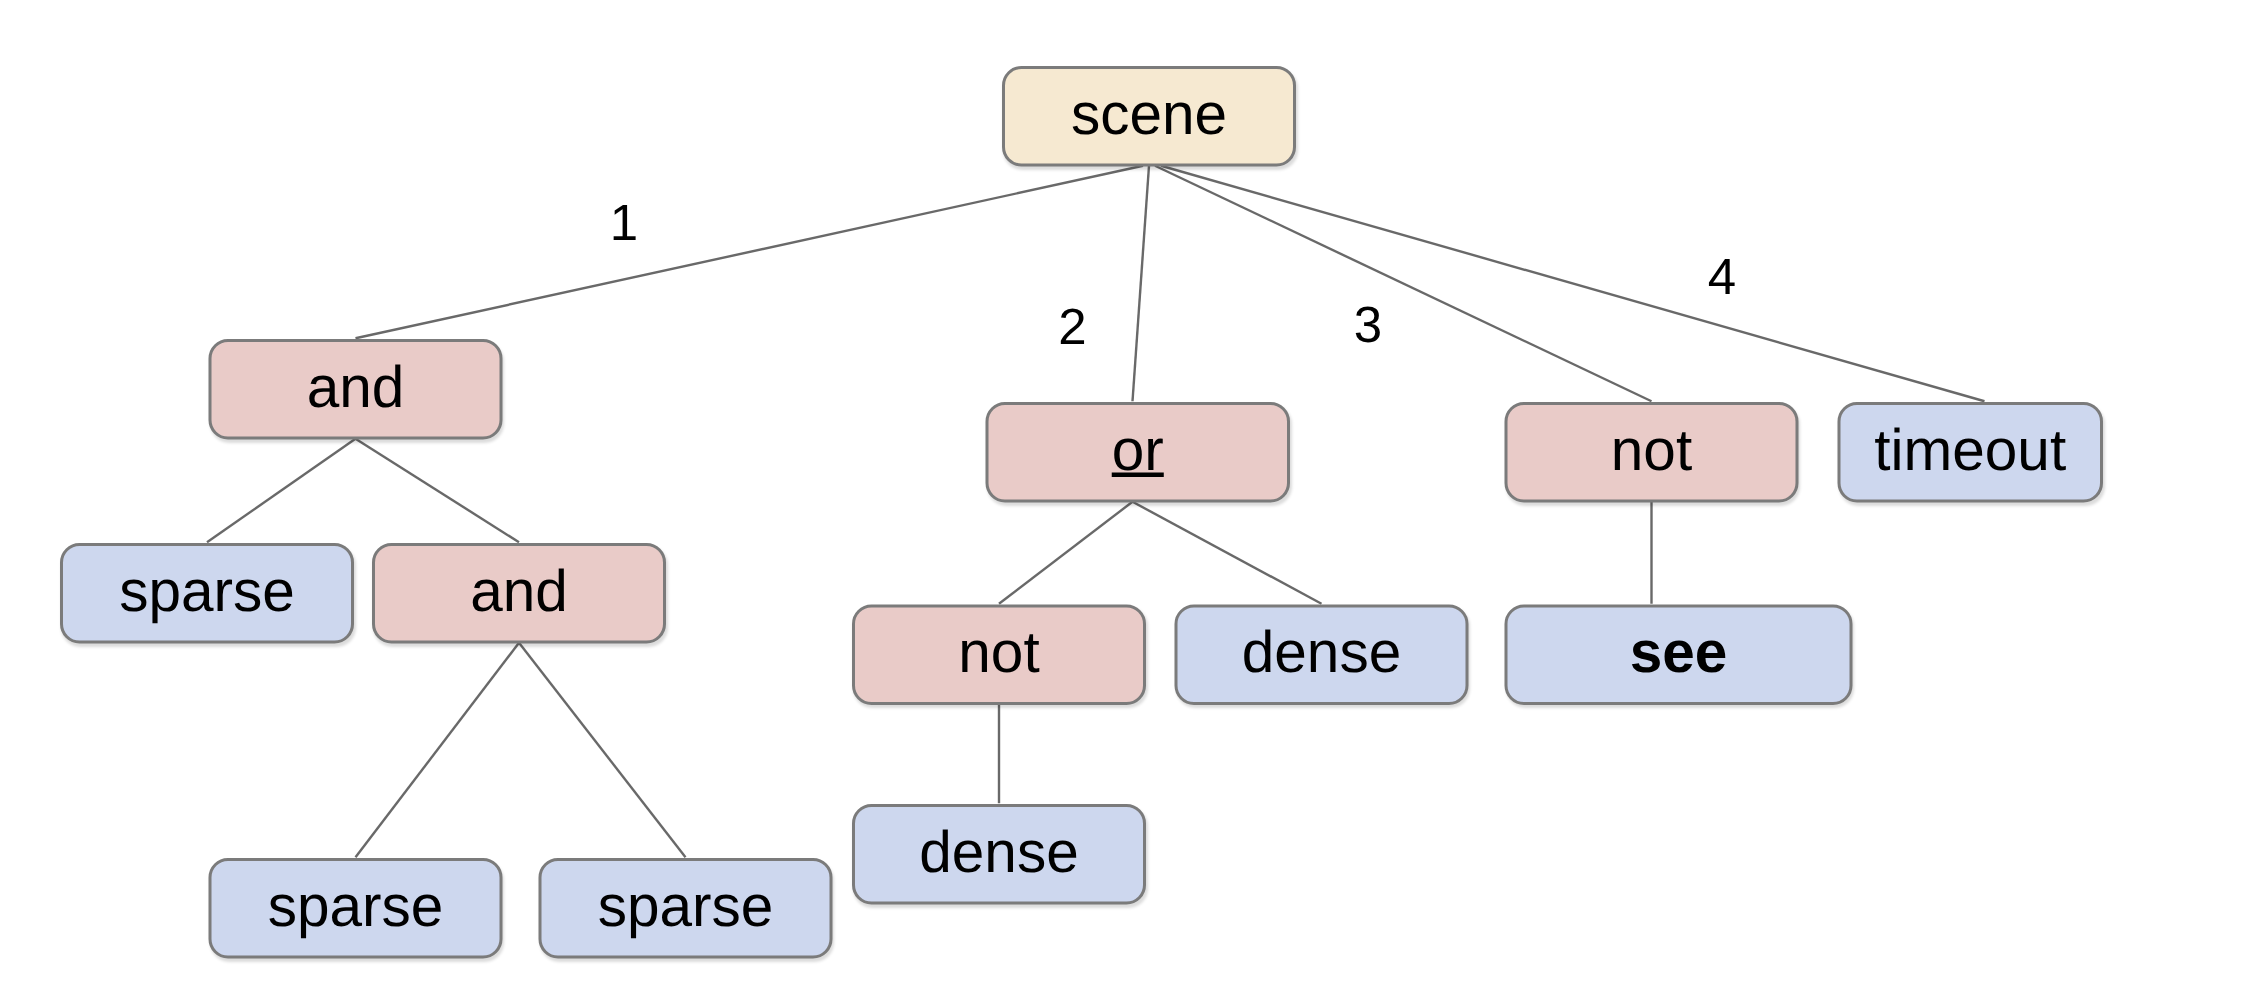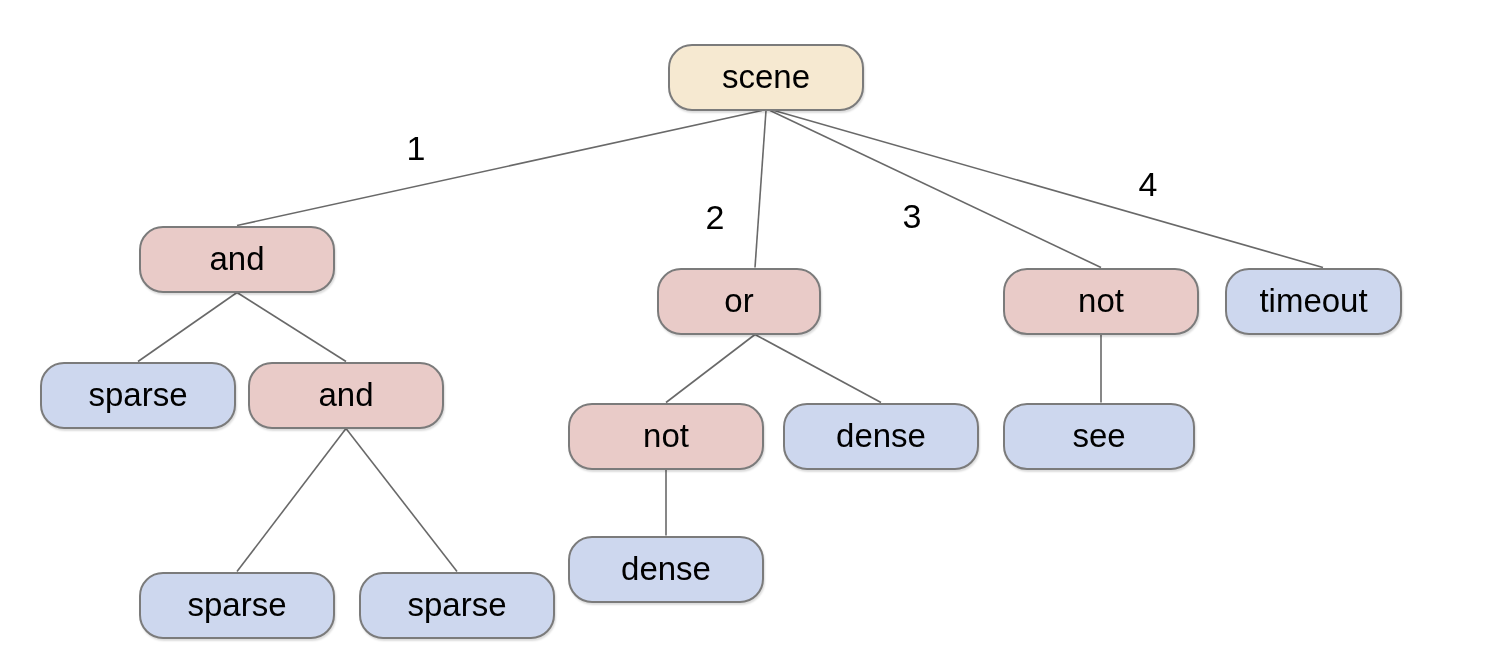--- a/index.html
+++ b/index.html
@@ -31,22 +31,22 @@
     font-size:34px;
     fill:var(--text);
     text-anchor:middle;
   }
   #node-layer{position:absolute;left:0;top:0;width:100%;height:100%;}
   .node{
     position:absolute;
     box-sizing:border-box;
     display:flex;align-items:center;justify-content:center;
     border:2px solid var(--node-border);
-    border-radius:24px;
-    font-size:33px;
+    border-radius:13px;
+    font-size:39px;
     color:var(--text);
     box-shadow:1px 2px 2px rgba(0,0,0,0.14);
   }
   .node.root{background:var(--root-fill);}
   .node.operator{background:var(--op-fill);}
   .node.leaf{background:var(--leaf-fill);}
 </style>
 </head>
 <body>
 
@@ -65,25 +65,25 @@
       <line x1="755" y1="334.5" x2="666" y2="402.5"></line>
       <line x1="755" y1="334.5" x2="881" y2="402.5"></line>
       <line x1="1101" y1="334.5" x2="1101" y2="402.5"></line>
       <line x1="346" y1="428.5" x2="237" y2="571.5"></line>
       <line x1="346" y1="428.5" x2="457" y2="571.5"></line>
       <line x1="666" y1="469.5" x2="666" y2="535.5"></line>
     </svg>
   <div id="node-layer">
       <div class="node root" style="left: 668px; top: 43.5px; width: 196px; height: 67px;">scene</div>
       <div class="node operator" style="left: 139px; top: 225.5px; width: 196px; height: 67px;">and</div>
-      <div class="node operator" style="left: 657px; top: 267.5px; width: 164px; height: 67px;">or</div>
+      <div class="node operator" style="left: 657px; top: 267.5px; width: 203px; height: 67px; text-decoration: underline;">or</div>
       <div class="node operator" style="left: 1003px; top: 267.5px; width: 196px; height: 67px;">not</div>
       <div class="node leaf" style="left: 1225px; top: 267.5px; width: 177px; height: 67px;">timeout</div>
       <div class="node leaf" style="left: 40px; top: 361.5px; width: 196px; height: 67px;">sparse</div>
       <div class="node operator" style="left: 248px; top: 361.5px; width: 196px; height: 67px;">and</div>
       <div class="node operator" style="left: 568px; top: 402.5px; width: 196px; height: 67px;">not</div>
       <div class="node leaf" style="left: 783px; top: 402.5px; width: 196px; height: 67px;">dense</div>
-      <div class="node leaf" style="left: 1003px; top: 402.5px; width: 192px; height: 67px;">see</div>
+      <div class="node leaf" style="left: 1003px; top: 402.5px; width: 232px; height: 67px; font-weight: bold;">see</div>
       <div class="node leaf" style="left: 139px; top: 571.5px; width: 196px; height: 67px;">sparse</div>
       <div class="node leaf" style="left: 359px; top: 571.5px; width: 196px; height: 67px;">sparse</div>
       <div class="node leaf" style="left: 568px; top: 535.5px; width: 196px; height: 67px;">dense</div>
     </div>
 </div>
 
 </body></html>

